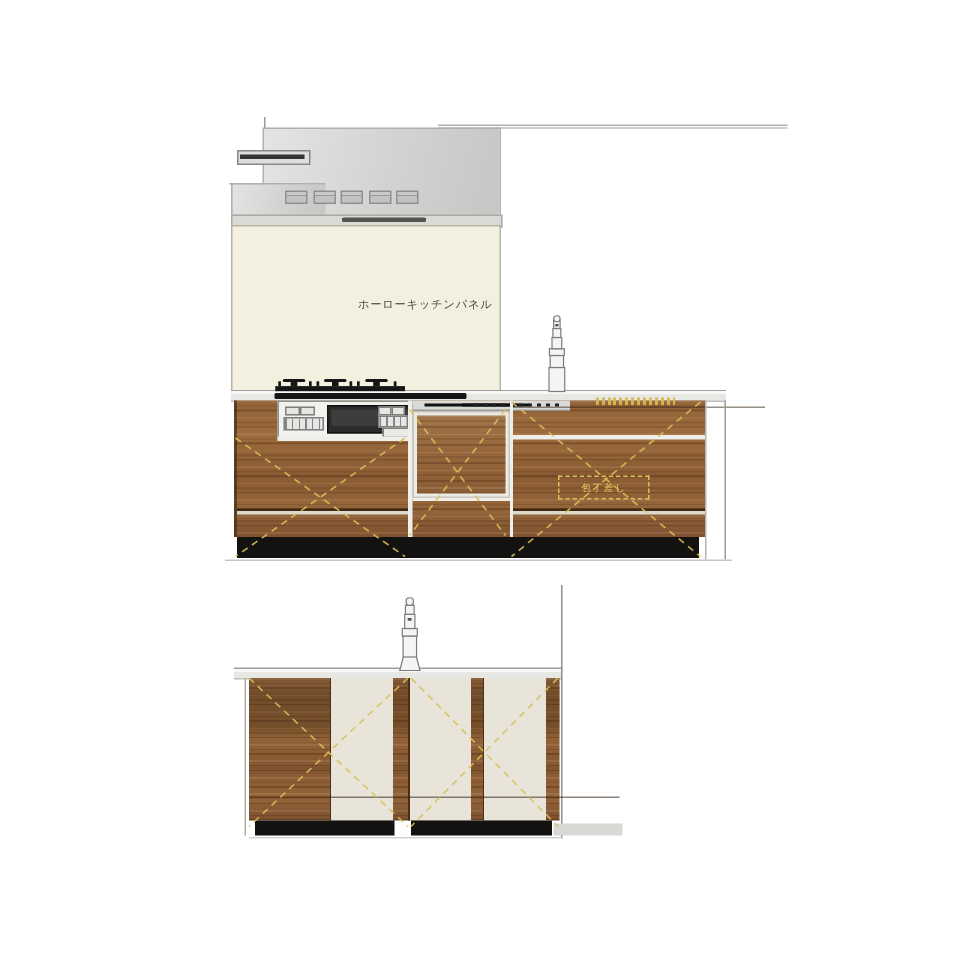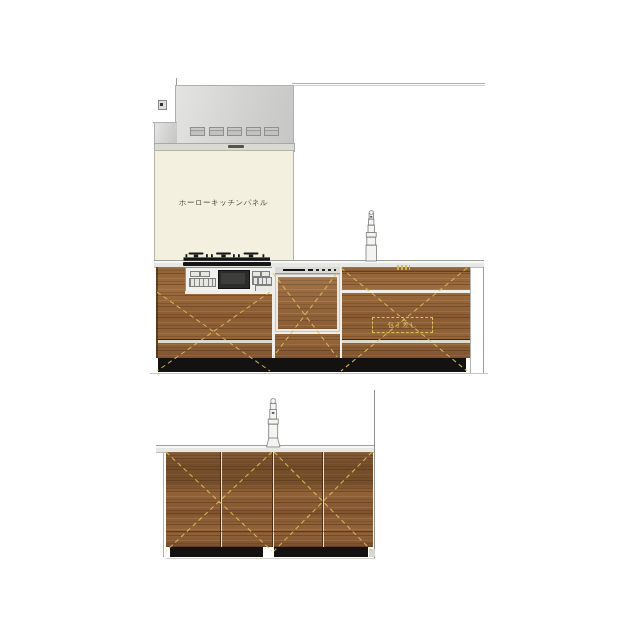--- a/index.html
+++ b/index.html
@@ -1,18 +1,18 @@
 <!DOCTYPE html>
 <html><head>
 <meta charset="utf-8">
 <style>
   html,body{margin:0;padding:0;background:#ffffff;}
   #canvas{position:relative;width:640px;height:640px;background:#ffffff;overflow:hidden;
           font-family:"Liberation Sans","DejaVu Sans",sans-serif;}
-  .abs{position:absolute;}
+  .abs{position:absolute;padding-left:40px;}
   
   .line{position:absolute;background:#b5b5b2;}
   
   .wood{position:absolute;
     background:
       repeating-linear-gradient(180deg,
         rgba(255,235,205,0.10) 0 1px,
         rgba(0,0,0,0) 1px 3px,
         rgba(70,40,16,0.22) 3px 4px,
         rgba(0,0,0,0) 4px 6px,

